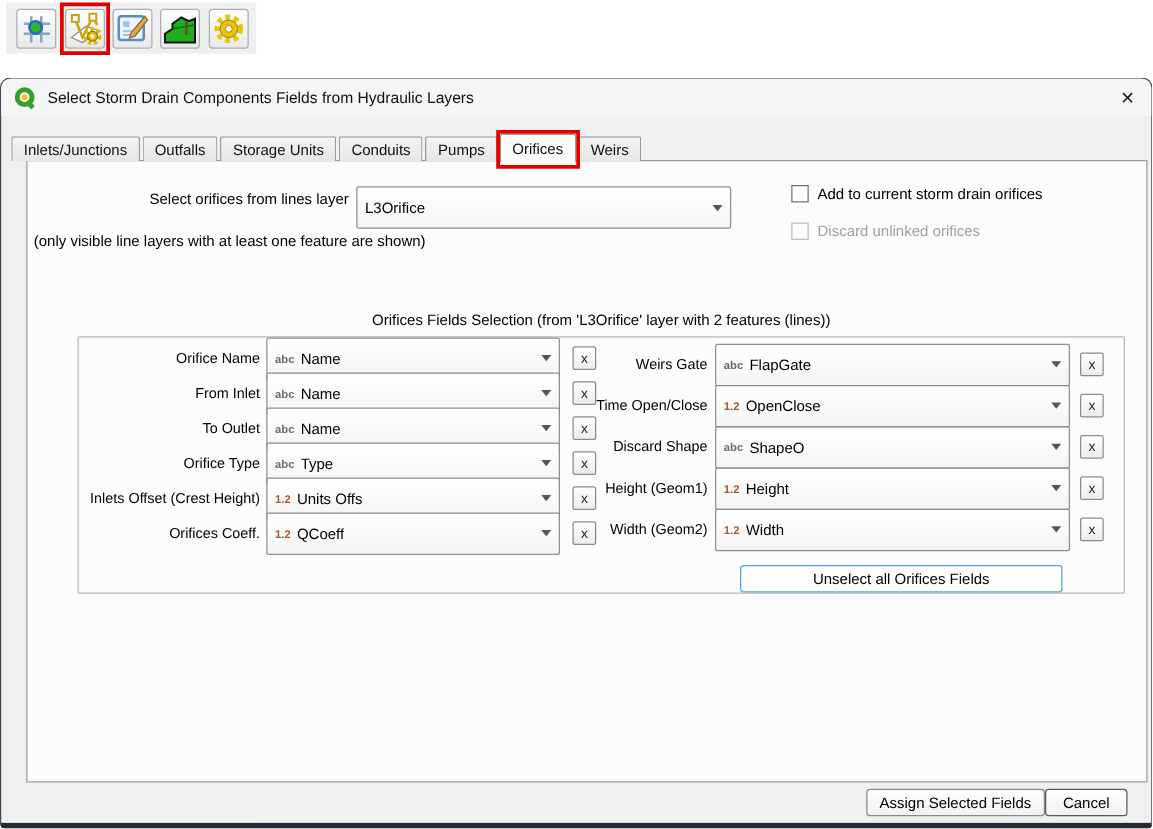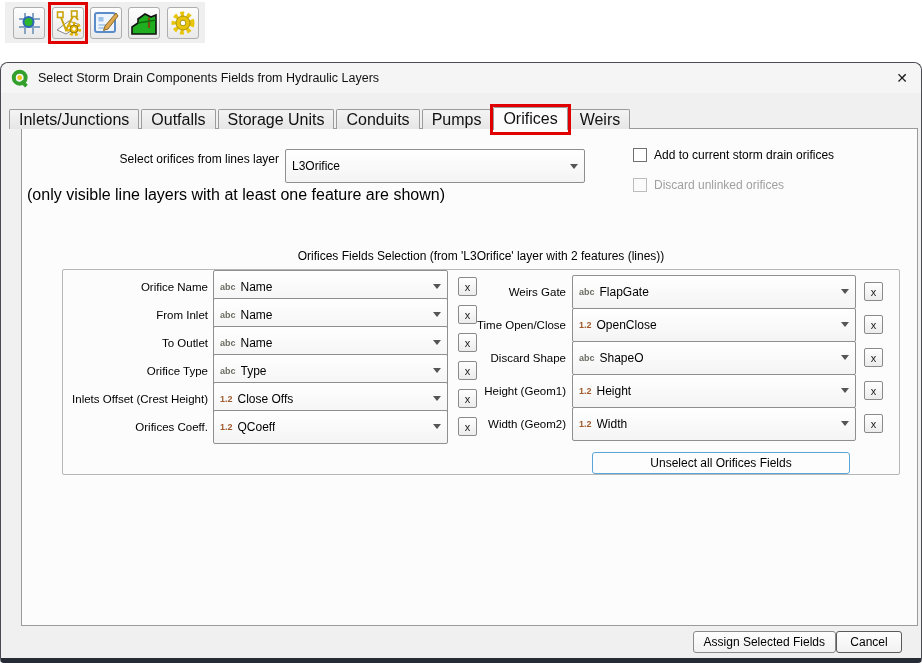--- a/index.html
+++ b/index.html
@@ -20,33 +20,33 @@
             border:1px solid #4a4a52; border-bottom:5px solid #262b36; border-radius:8px 8px 4px 4px; }
   .titlebar { position:absolute; left:0; top:0; right:0; height:30px; background:#f5f5f6;
               border-radius:8px 8px 0 0; display:flex; align-items:center; }
   .app-icon { width:19px; height:19px; margin-left:10px; }
   .title-text { margin-left:8px; font-size:12.5px; color:#111; }
   .close-btn { margin-left:auto; width:38px; height:30px; display:flex; align-items:center; justify-content:center;
                font-size:14px; color:#1a1a1a; cursor:pointer; }
 
   
   .tabbar { position:absolute; left:8px; top:43px; height:23px; display:flex; align-items:flex-end; z-index:4; }
-  .tab { height:20px; padding:0 9px; font-size:16px; color:#111; display:flex; align-items:center;
+  .tab { height:20px; padding:0 9px; font-size:12px; color:#111; display:flex; align-items:center;
          background:linear-gradient(#f4f4f4,#e6e6e6); border:1px solid #9b9b9b; border-bottom:none;
          border-radius:2px 2px 0 0; margin-right:2px; cursor:pointer; white-space:nowrap; position:relative; }
   .tab.selected { height:23px; background:#fcfcfc; margin-bottom:-1px; z-index:5; padding-bottom:1px; }
   .tab-red { inset:-4px -4px -5px -4px; }
 
   
   .panel { position:absolute; left:3px; right:3px; top:65px; height:498px; background:#fcfcfc;
            border:1px solid #9b9b9b; z-index:1;margin-left:17px; }
 
   .lbl { font-size:12px; color:#000; line-height:21px; white-space:nowrap; }
   .layer-label { position:absolute; left:0; top:20px; width:257px; text-align:right; }
-  .note { position:absolute; left:5px; top:57px; font-size:16px; color:#000; }
+  .note { position:absolute; left:5px; top:57px; font-size:12px; color:#000; }
 
   
   .combo { position:relative; display:flex; align-items:center; height:21px; background:linear-gradient(#ffffff,#f4f4f4);
            border:1px solid #8f8f8f; border-radius:2px; padding:16px 6px; cursor:pointer; }
   .combo .cval { font-size:12px; color:#000; white-space:nowrap; overflow:hidden; }
   .combo .arrow { margin-left:auto; width:0; height:0; border-left:4px solid transparent;
                   border-right:4px solid transparent; border-top:5px solid #555; flex-shrink:0; }
   .layer-combo { position:absolute; left:263px; top:20px; width:300px; }
   .ftype { font-size:9px; font-weight:bold; margin-right:5px; letter-spacing:0; flex-shrink:0; }
   .t-str { color:#6d6d64; }
@@ -214,21 +214,21 @@
             <span class="ftype t-str">abc</span>
             <span class="cval">Type</span>
             <span class="arrow"></span>
           </div>
           <button class="xbtn">x</button>
         </div>
         <div class="frow L" style="top:118px">
           <span class="flabel">Inlets Offset (Crest Height)</span>
           <div class="combo">
             <span class="ftype t-num">1.2</span>
-            <span class="cval">Close Offs</span>
+            <span class="cval">Units Offs</span>
             <span class="arrow"></span>
           </div>
           <button class="xbtn">x</button>
         </div>
         <div class="frow L" style="top:146px">
           <span class="flabel">Orifices Coeff.</span>
           <div class="combo">
             <span class="ftype t-num">1.2</span>
             <span class="cval">QCoeff</span>
             <span class="arrow"></span>

